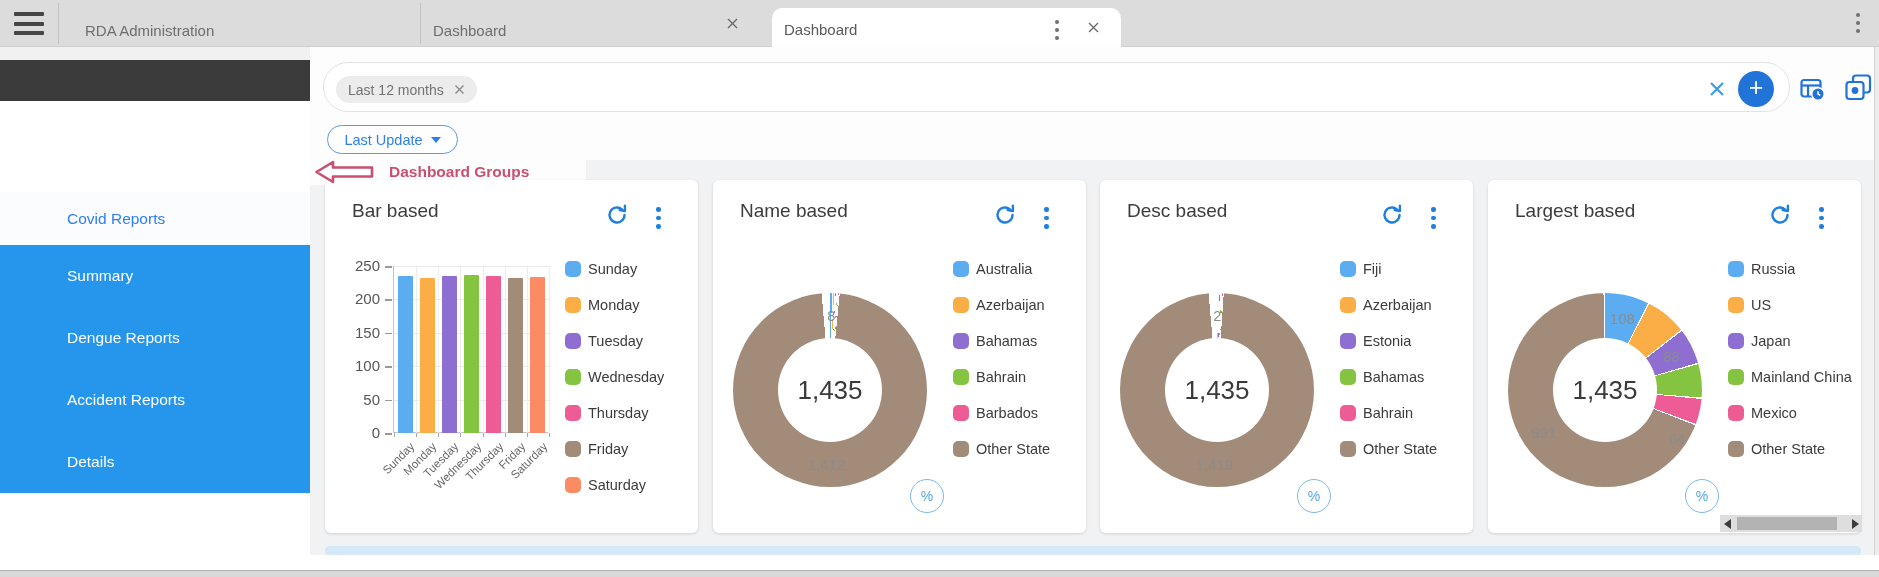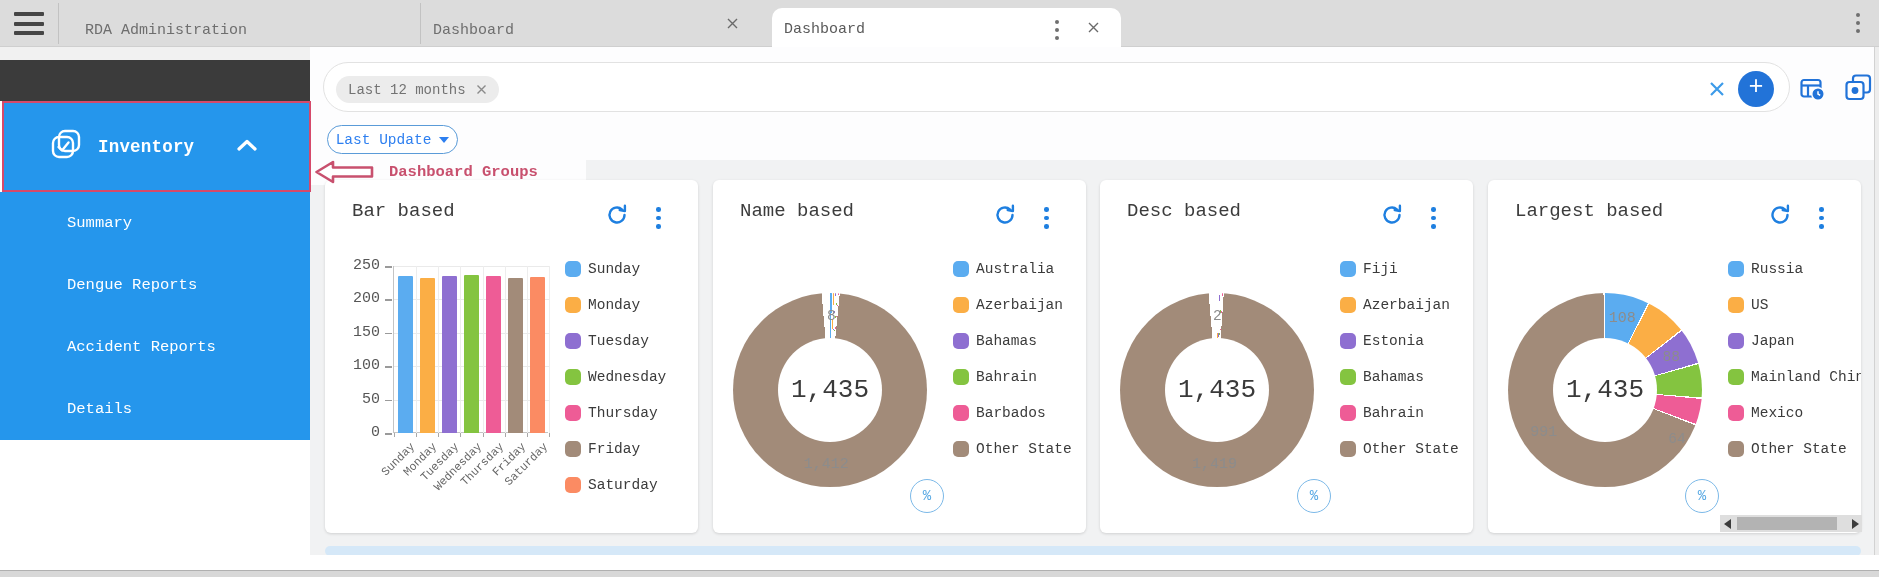--- a/index.html
+++ b/index.html
@@ -1,18 +1,18 @@
 <!DOCTYPE html>
 <html><head>
 <meta charset="utf-8">
 <style>
   * { margin:0; padding:0; box-sizing:border-box; }
   html,body { width:1879px; height:577px; overflow:hidden;
     font-family:"Liberation Sans", sans-serif; background:#fff; }
-  #root { position:relative; width:1879px; height:441px;font-family:Liberation Mono, monospace; }
+  #root { position:relative; width:1879px; height:441px; }
 
   
   .tabbar { position:absolute; left:0; top:0; width:1879px; height:47px;
     background:#dcdcdc; border-bottom:1px solid #cfcfcf; }
   .hamburger { position:absolute; left:14px; top:12px; width:30px; height:23px;
     display:flex; flex-direction:column; justify-content:space-between; cursor:pointer; }
   .hamburger i { display:block; height:4px; background:#454545; border-radius:1px; }
   .vsep { position:absolute; top:3px; width:1px; height:41px; background:#c2c2c2; }
   .tab-label { position:absolute; top:22px; font-size:15px; color:#6e6e6e; white-space:nowrap; }
   .xicon { position:absolute; width:13px; height:13px; }
@@ -186,36 +186,22 @@
     </svg>
   </span>
 
   <div class="lastupdate">
     <span>Last Update</span>
     <span class="caret"></span>
   </div>
 
   <div class="side-gap"></div>
   <div class="side-dark"></div>
-  <div class="inv-box">
-    <span class="inv-icon">
-      <svg width="32" height="32" viewBox="0 0 32 32">
-        <rect x="9" y="3" width="20" height="20" rx="6" fill="none" stroke="#fff" stroke-width="2.4"></rect>
-        <rect x="3" y="9" width="20" height="20" rx="6" fill="none" stroke="#fff" stroke-width="2.4"></rect>
-        <path d="M8.5 19 L12 22.5 L18.5 14.5" fill="none" stroke="#fff" stroke-width="2.4" stroke-linecap="round" stroke-linejoin="round"></path>
-      </svg>
-    </span>
-    <b>Inventory</b>
-    <span class="chev">
-      <svg width="20" height="12" viewBox="0 0 20 12">
-          <path d="M2 10 L10 2.5 L18 10" fill="none" stroke="#fff" stroke-width="3.2" stroke-linecap="round" stroke-linejoin="round"></path>
-        </svg>
-    </span>
-  </div>
   <div class="side-list" id="side-list">
+      <div class="side-item sel">Covid Reports</div>
       <div class="side-item">Summary</div>
       <div class="side-item">Dengue Reports</div>
       <div class="side-item">Accident Reports</div>
       <div class="side-item">Details</div>
     </div>
   <div class="side-foot"></div>
 
   <div class="annotation">
     <svg width="60" height="24" viewBox="0 0 60 24">
       <path d="M1.5 12 L18 2 L18 7.5 L57 7.5 L57 16.5 L18 16.5 L18 22 Z" fill="#fff" stroke="#c8506e" stroke-width="2.6" stroke-linejoin="round"></path>

